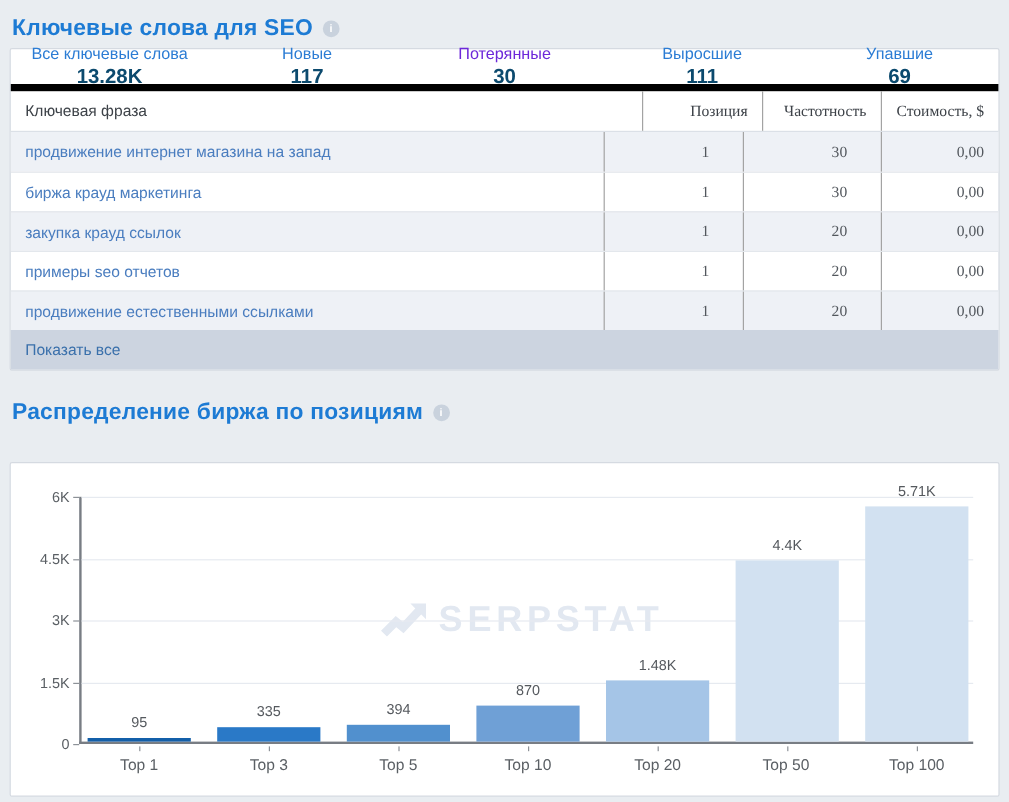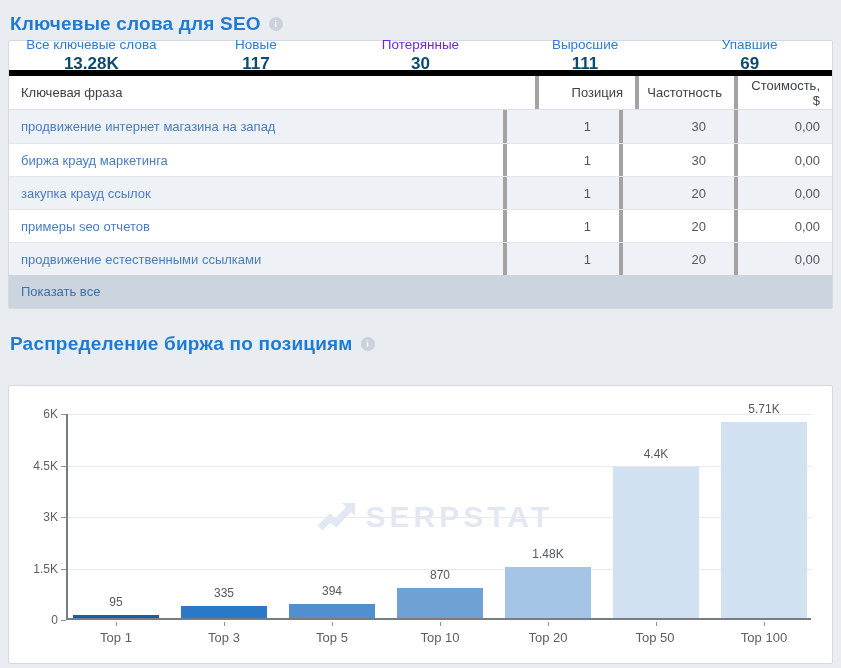--- a/index.html
+++ b/index.html
@@ -55,21 +55,21 @@
   .thead, .tr {
     display: grid;
     grid-template-columns: 1fr 100px 99px 98px;
   }
   .thead {
     height: 34px; align-items: center;
     border-bottom: 1px solid #dbe0e7;
   }
   .th { font-size: 13px; color: #3d4248; padding: 0 12px; }
   .th.num, .td.num { text-align: right; }
-  .th:nth-child(n+2), .td:nth-child(n+2) { border-left: 4px solid #a3a3a3; height: 100%; display: flex; align-items: center; justify-content: flex-end; }
+  .th:nth-child(n+2), .td:nth-child(n+2) { border-left: 1px solid #a3a3a3; height: 100%; display: flex; align-items: center; justify-content: flex-end; font-family: Liberation Serif, serif; }
   .tr { height: 33px; align-items: center; gap: 16px; }
   .tr + .tr { border-top: 1px solid #e3e7ec; }
   .tr.alt { background: #eef1f6; }
   .td { font-size: 13px; color: #52575d; padding: 0 12px; }
   .td.phrase { overflow: hidden; white-space: nowrap; }
   a.kw { color: #4a7dbf; text-decoration: none; cursor: pointer; }
   .tfoot {
     height: 33px; background: #ccd4e0;
     display: flex; align-items: center; padding: 16px 12px;
     cursor: pointer;

